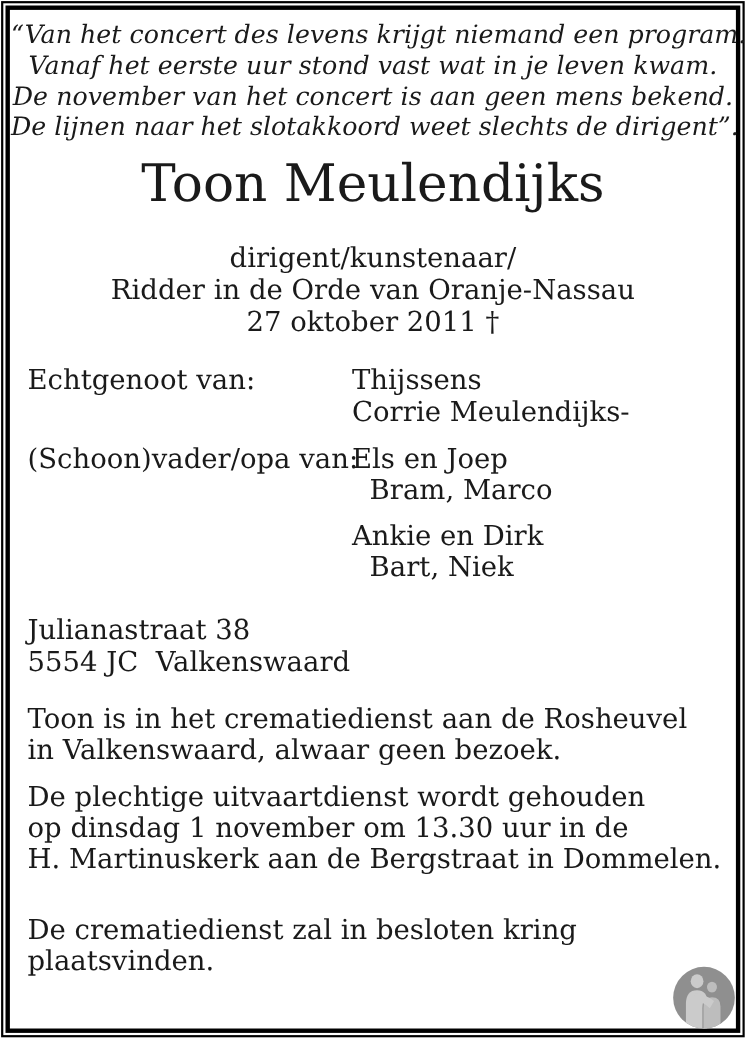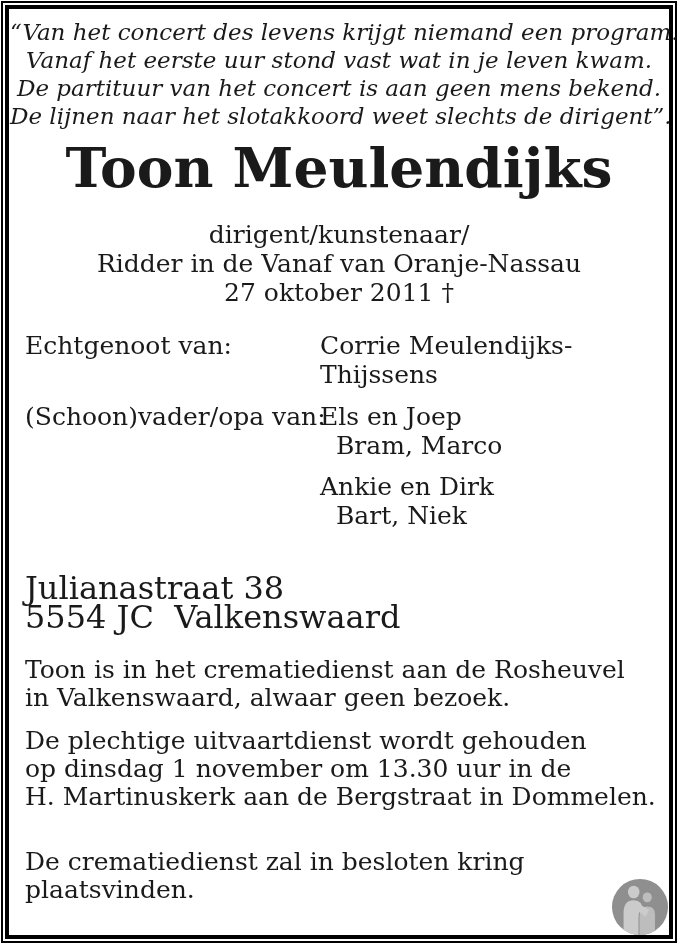--- a/index.html
+++ b/index.html
@@ -33,22 +33,22 @@
     margin-top: 8px;
     text-align: center;
     font-style: italic;
     font-size: 23px;
     line-height: 28px;
   }
   .quote .qline { white-space: nowrap; }
   .name {
     margin: 10px 0 0 0;
     text-align: center;
-    font-weight: 700;
-    font-size: 55px;
+    font-weight: 400;
+    font-size: 47px;
     line-height: 56px;
     white-space: nowrap;
   }
   .subtitle {
     margin-top: 24px;
     text-align: center;
     font-size: 25px;
     line-height: 29px;
   }
   .subtitle .sline { white-space: nowrap; }
@@ -60,23 +60,23 @@
     line-height: 29px;
   }
   .rel-row1 { margin-top: 24px; }
   .rel-row2 { margin-top: 13px; }
   .rel .label { white-space: nowrap; }
   .group { margin-bottom: 12px; }
   .group:last-child { margin-bottom: 0; }
   .group div { white-space: nowrap; }
   .indent { padding-left: 16px; }
   .address {
-    margin-top: 32px;
+    margin-top: 16px;
     padding-left: 15px;
-    font-size: 32px;
+    font-size: 25px;
     line-height: 29px;
   }
   .address div { white-space: pre-wrap; }
   .para {
     padding-left: 15px;
     font-size: 25px;
     line-height: 28px;
   }
   .para div { white-space: nowrap; }
   .para-1 { margin-top: 24px; }
@@ -95,38 +95,38 @@
 <div class="page">
 
   <div class="frame-outer"></div>
   <div class="frame-inner"></div>
 
   <div class="content">
 
     <div class="quote">
       <div class="qline">“Van het concert des levens krijgt niemand een program.</div>
       <div class="qline">Vanaf het eerste uur stond vast wat in je leven kwam.</div>
-      <div class="qline">De partituur van het concert is aan geen mens bekend.</div>
+      <div class="qline">De november van het concert is aan geen mens bekend.</div>
       <div class="qline">De lijnen naar het slotakkoord weet slechts de dirigent”.</div>
     </div>
 
     <h1 class="name">Toon Meulendijks</h1>
 
     <div class="subtitle">
       <div class="sline">dirigent/kunstenaar/</div>
-      <div class="sline">Ridder in de Vanaf van Oranje-Nassau</div>
+      <div class="sline">Ridder in de Orde van Oranje-Nassau</div>
       <div class="sline">27 oktober 2011 †</div>
     </div>
 
     <div class="rel rel-row1">
       <div class="label">Echtgenoot van:</div>
       <div class="names">
         <div class="group">
+          <div>Thijssens</div>
           <div>Corrie Meulendijks-</div>
-          <div>Thijssens</div>
         </div>
       </div>
     </div>
 
     <div class="rel rel-row2">
       <div class="label">(Schoon)vader/opa van:</div>
       <div class="names">
         <div class="group">
           <div>Els en Joep</div>
           <div class="indent">Bram, Marco</div>

